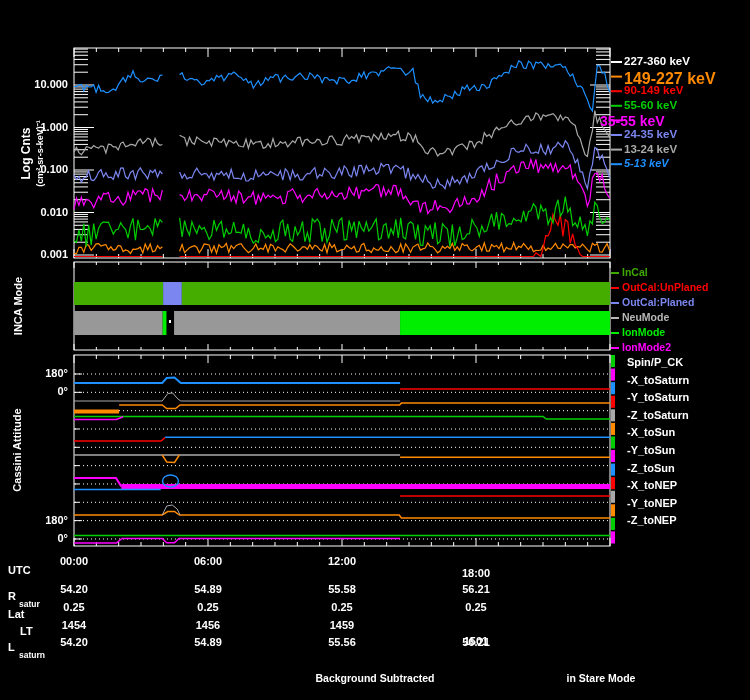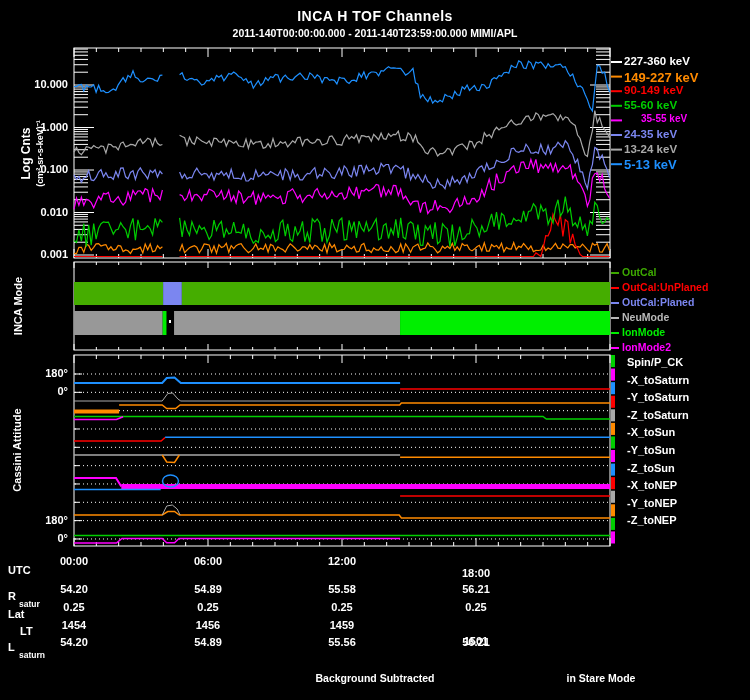--- a/index.html
+++ b/index.html
@@ -21,22 +21,20 @@
   .ephv{position:absolute;width:64px;text-align:center;font-size:11px;font-weight:bold;color:#fff;}
   .rowlab{position:absolute;font-size:11px;font-weight:bold;color:#fff;}
   .rowsub{position:absolute;font-size:8.5px;font-weight:bold;color:#fff;}
   #footer-left{top:672px;left:375px;transform:translateX(-50%);font-size:10.5px;}
   #footer-right{top:672px;left:601px;transform:translateX(-50%);font-size:10.5px;}
 </style>
 </head>
 <body>
 
 <div id="stage">
-  <div id="chart-title" class="t">INCA H TOF Channels</div>
-  <div id="chart-subtitle" class="t">2011-140T00:00:00.000 - 2011-140T23:59:00.000 MIMI/APL</div>
 
   <svg id="plot-svg" width="750" height="700">
       <rect x="74" y="48" width="536" height="210" fill="none" stroke="#fff" stroke-width="1"></rect>
       <rect x="74" y="262" width="536" height="88" fill="none" stroke="#fff" stroke-width="1"></rect>
       <rect x="74" y="355" width="536" height="191" fill="none" stroke="#fff" stroke-width="1"></rect>
       <line x1="74" y1="48" x2="74" y2="57" stroke="#fff" stroke-width="1"></line>
       <line x1="96.33333333333333" y1="48" x2="96.33333333333333" y2="52" stroke="#fff" stroke-width="1"></line>
       <line x1="118.66666666666666" y1="48" x2="118.66666666666666" y2="52" stroke="#fff" stroke-width="1"></line>
       <line x1="141" y1="48" x2="141" y2="52" stroke="#fff" stroke-width="1"></line>
       <line x1="163.33333333333331" y1="48" x2="163.33333333333331" y2="52" stroke="#fff" stroke-width="1"></line>
@@ -365,28 +363,28 @@
   <div id="mode-ylab" class="rot">INCA Mode</div>
   <div id="att-ylab" class="rot">Cassini Attitude</div>
 
   <div id="labels">
       <div class="ytick" style="left: 6px; top: 78px;">10.000</div>
       <div class="ytick" style="left: 6px; top: 120.5px;">1.000</div>
       <div class="ytick" style="left: 6px; top: 163px;">0.100</div>
       <div class="ytick" style="left: 6px; top: 205.5px;">0.010</div>
       <div class="ytick" style="left: 6px; top: 248px;">0.001</div>
       <div class="leg" style="left: 624px; top: 55px; font-size: 11.5px; color: rgb(255, 255, 255);">227-360 keV</div>
-      <div class="leg" style="left: 624px; top: 69.6px; font-size: 13px; color: rgb(255, 138, 0);">149-227 keV</div>
+      <div class="leg" style="left: 624px; top: 69.6px; font-size: 16px; color: rgb(255, 138, 0);">149-227 keV</div>
       <div class="leg" style="left: 624px; top: 84.2px; font-size: 11.5px; color: rgb(255, 0, 0);">90-149 keV</div>
       <div class="leg" style="left: 624px; top: 98.8px; font-size: 11.5px; color: rgb(0, 206, 0);">55-60 keV</div>
-      <div class="leg" style="left: 641px; top: 113.4px; font-size: 10px; color: rgb(255, 0, 255);">35-55 keV</div>
+      <div class="leg" style="left: 600px; top: 113.4px; font-size: 14px; color: rgb(255, 0, 255);">35-55 keV</div>
       <div class="leg" style="left: 624px; top: 128px; font-size: 11.5px; color: rgb(123, 134, 240);">24-35 keV</div>
       <div class="leg" style="left: 624px; top: 142.6px; font-size: 11.5px; color: rgb(169, 169, 169);">13-24 keV</div>
-      <div class="leg" style="left: 624px; top: 157.2px; font-size: 13px; color: rgb(30, 144, 255);">5-13 keV</div>
-      <div class="leg" style="left: 622px; top: 266px; font-size: 10.5px; color: rgb(61, 168, 0);">OutCal</div>
+      <div class="leg" style="left: 624px; top: 157.2px; font-size: 11px; color: rgb(30, 144, 255); font-style: italic;">5-13 keV</div>
+      <div class="leg" style="left: 622px; top: 266px; font-size: 10.5px; color: rgb(61, 168, 0);">InCal</div>
       <div class="leg" style="left: 622px; top: 281px; font-size: 10.5px; color: rgb(255, 0, 0);">OutCal:UnPlaned</div>
       <div class="leg" style="left: 622px; top: 296px; font-size: 10.5px; color: rgb(123, 134, 240);">OutCal:Planed</div>
       <div class="leg" style="left: 622px; top: 311px; font-size: 10.5px; color: rgb(184, 184, 184);">NeuMode</div>
       <div class="leg" style="left: 622px; top: 326px; font-size: 10.5px; color: rgb(0, 239, 0);">IonMode</div>
       <div class="leg" style="left: 622px; top: 341px; font-size: 10.5px; color: rgb(255, 0, 255);">IonMode2</div>
       <div class="leg" style="left: 627px; top: 356px; color: rgb(255, 255, 255);">Spin/P_CK</div>
       <div class="leg" style="left: 627px; top: 373.6px; color: rgb(255, 255, 255);">-X_toSaturn</div>
       <div class="leg" style="left: 627px; top: 391.2px; color: rgb(255, 255, 255);">-Y_toSaturn</div>
       <div class="leg" style="left: 627px; top: 408.8px; color: rgb(255, 255, 255);">-Z_toSaturn</div>
       <div class="leg" style="left: 627px; top: 426.4px; color: rgb(255, 255, 255);">-X_toSun</div>

